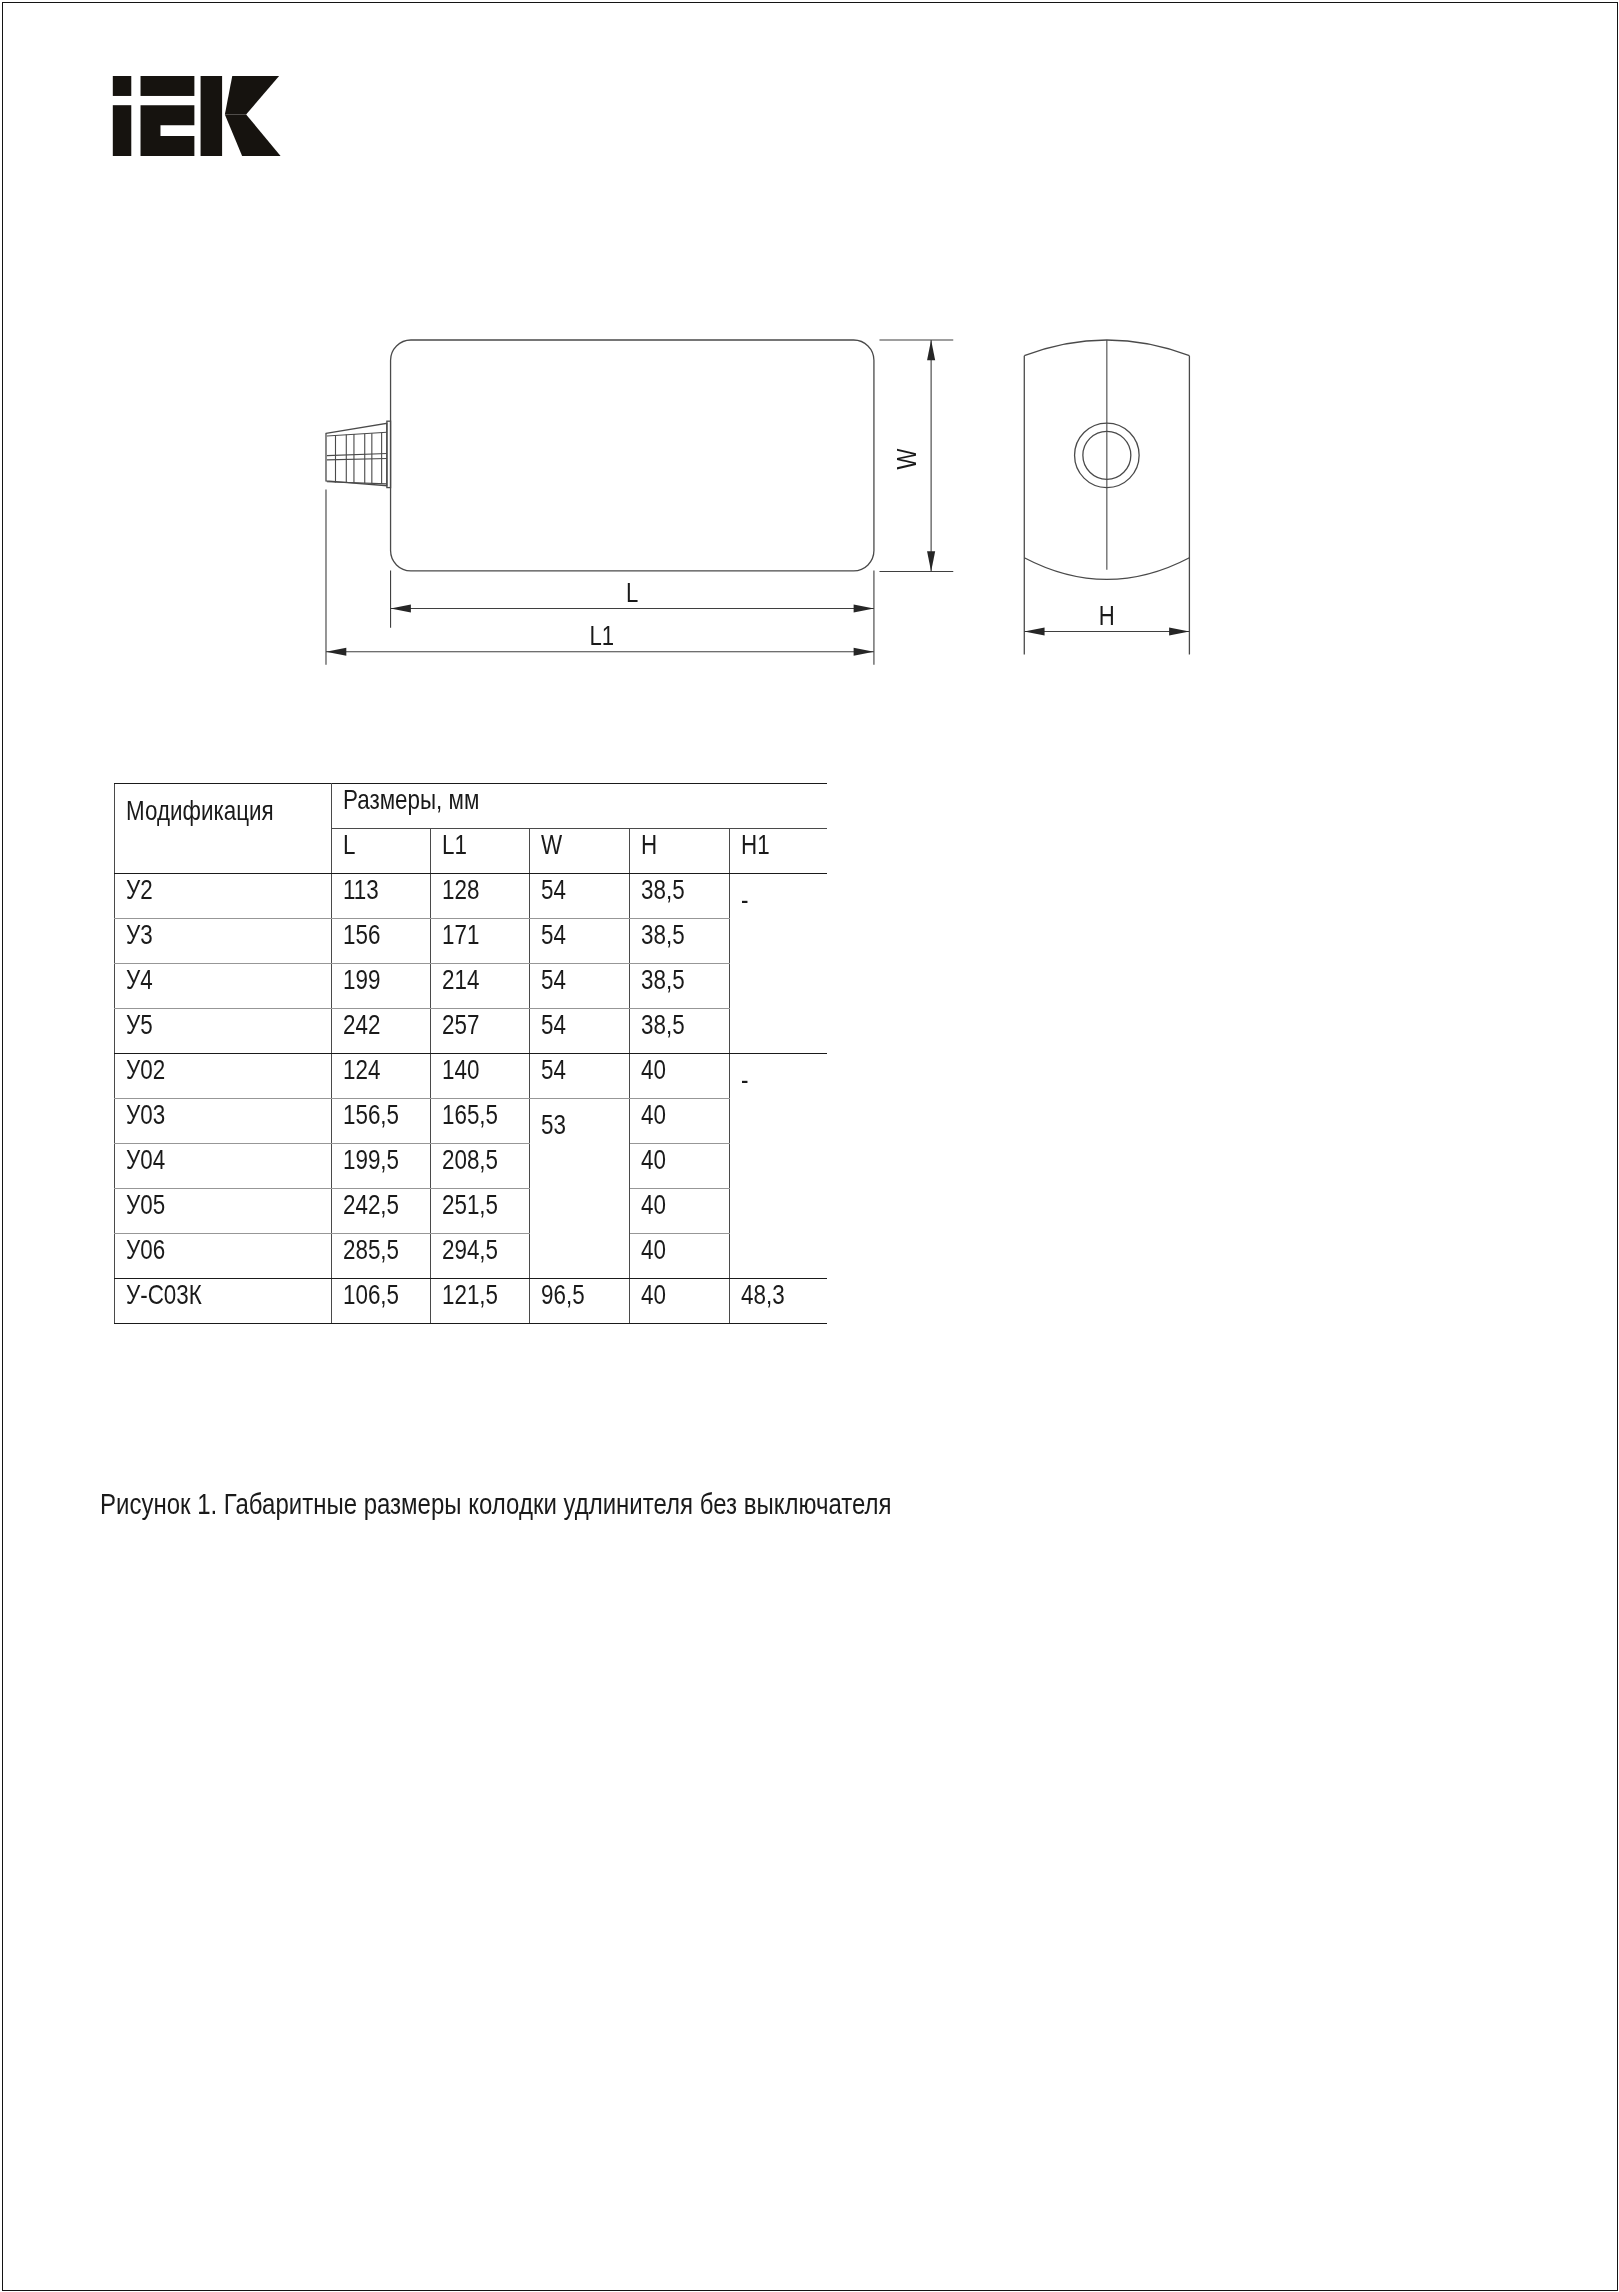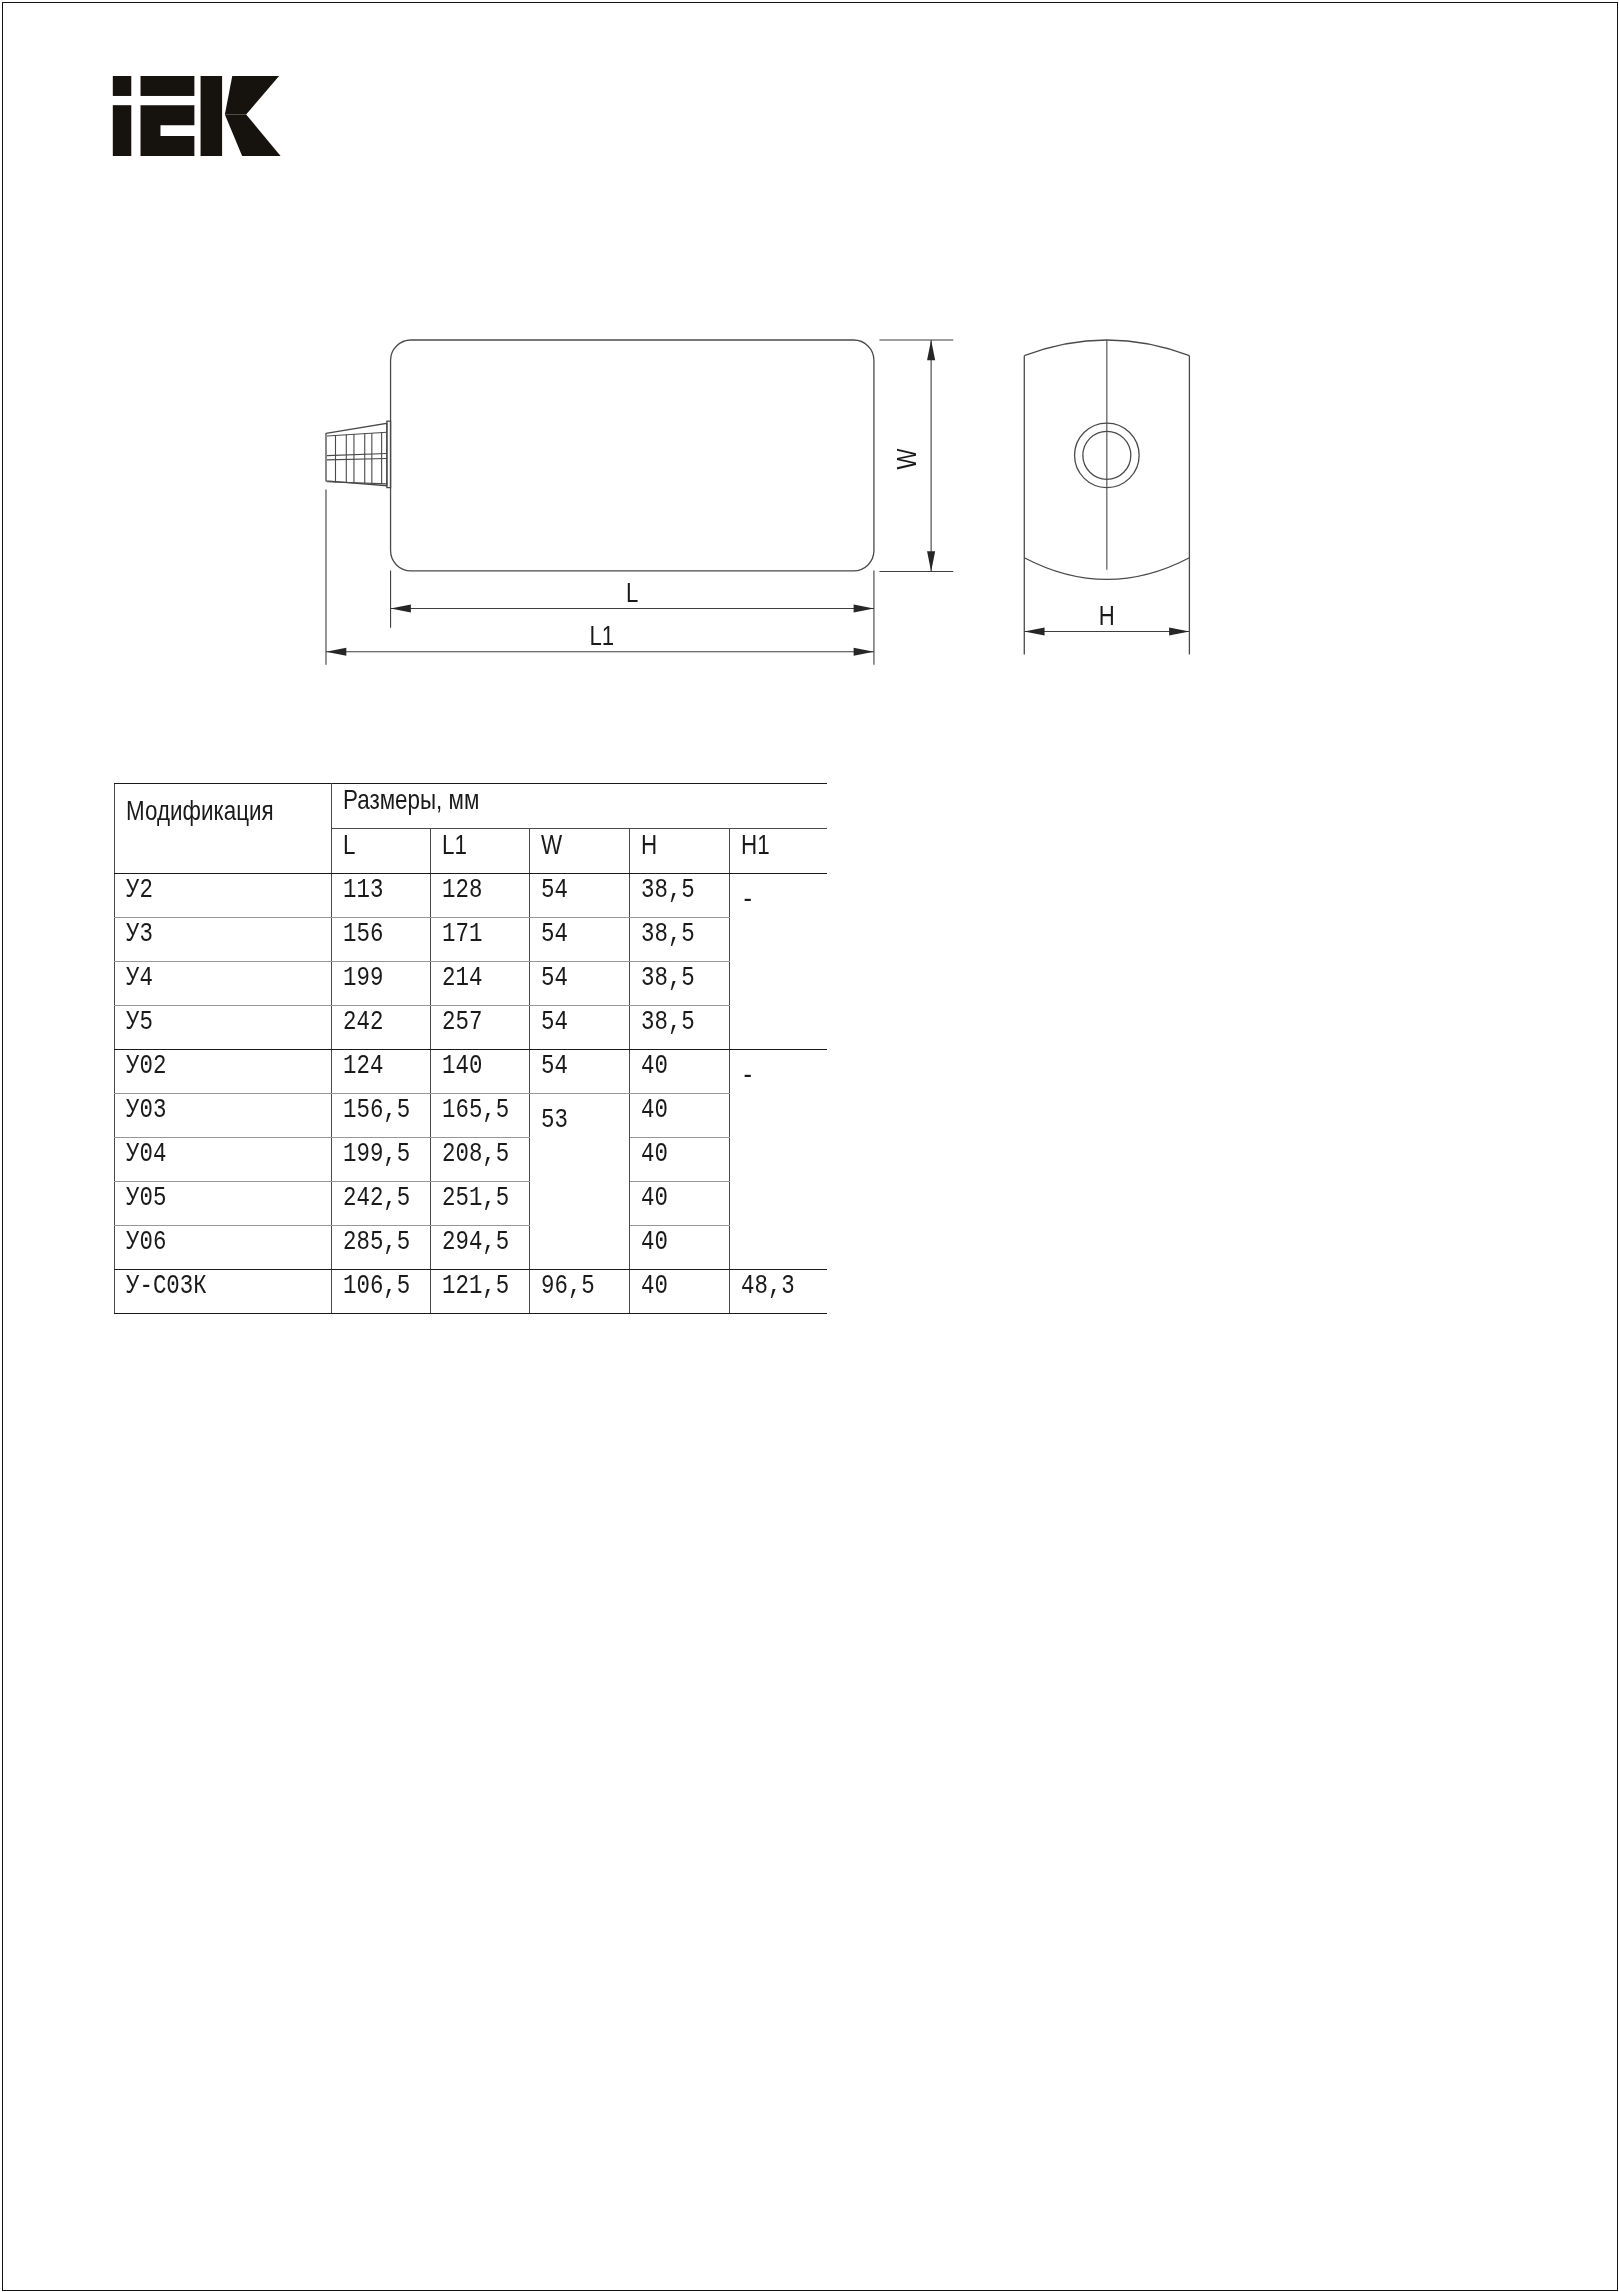--- a/index.html
+++ b/index.html
@@ -37,21 +37,21 @@
   th,td{
     font-weight:normal;text-align:left;
     padding:0 0 12px 11px;
     border-right:0.9px solid #4a4a4a;
     border-bottom:0.9px solid #979797;
     vertical-align:middle;
     overflow:hidden;white-space:nowrap;
   }
   thead tr.hr1{height:45px;}
   thead tr.hr2{height:43px;}
-  tbody tr{height:43px;font-family:Liberation Mono, monospace;}
+  tbody tr{height:43px;}
   th.mod{vertical-align:top;padding-top:11px;border-bottom:1.8px solid #1a1a1a;}
   th.group{border-bottom:0.9px solid #4a4a4a;border-right:none;}
   tr.hr2 th{border-bottom:1.8px solid #1a1a1a;}
   th.noright,td.noright{border-right:none;}
   tr.thick td{border-bottom:1.8px solid #1a1a1a;}
   td.tb{border-bottom:1.8px solid #1a1a1a;}
   td.vtop{vertical-align:top;padding-top:10px;}
   .cond{
     display:inline-block;
     transform:scaleX(0.8);
@@ -240,14 +240,17 @@
             <td><span class="cond">106,5</span></td>
             <td><span class="cond">121,5</span></td>
             <td><span class="cond">96,5</span></td>
             <td><span class="cond">40</span></td>
             <td class="noright"><span class="cond">48,3</span></td>
           </tr>
         </tbody>
     </table>
   </div>
 
+  <div class="caption">
+    <span class="cond">Рисунок 1. Габаритные размеры колодки удлинителя без выключателя</span>
+  </div>
 </div>
 
 
 </body></html>

